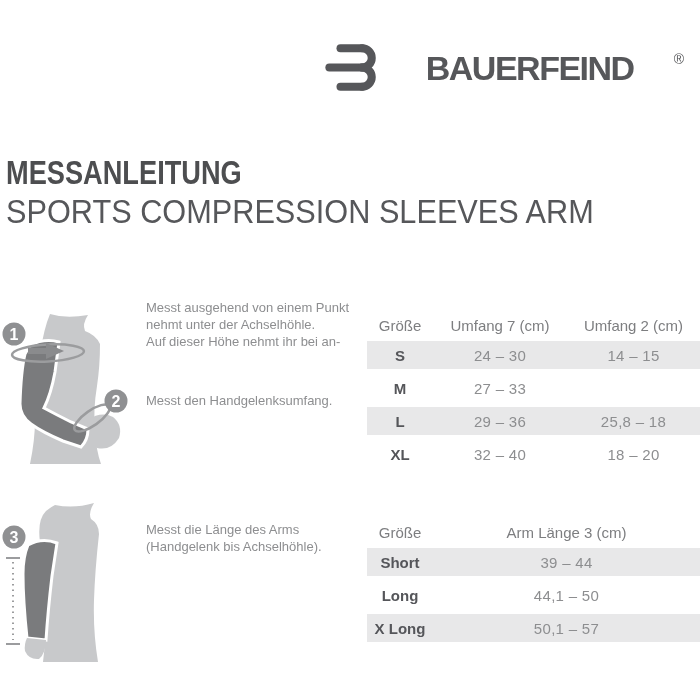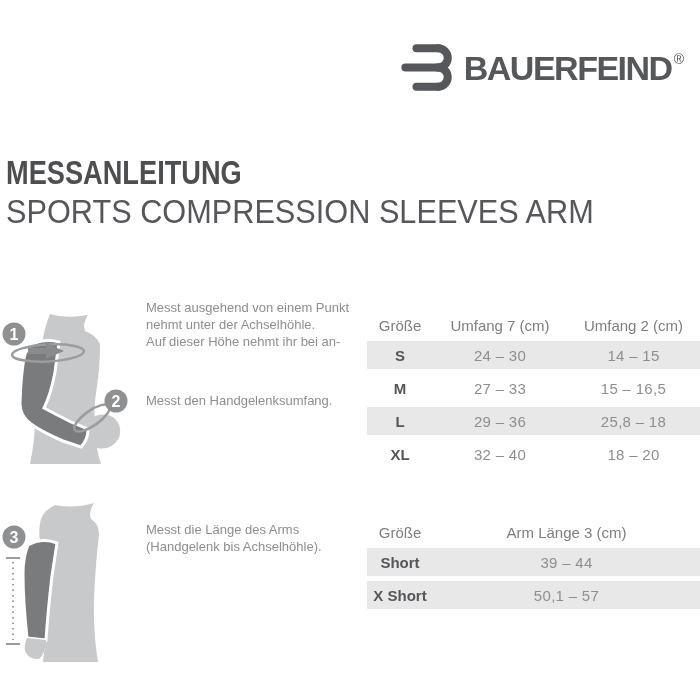--- a/index.html
+++ b/index.html
@@ -2,21 +2,21 @@
 <html><head>
 <meta charset="utf-8">
 <style>
   html,body { margin:0; padding:0; background:#fff; }
   .canvas {
     position:relative; width:700px; height:700px; background:#ffffff;
     font-family:"Liberation Sans", sans-serif; overflow:hidden;
   }
 
   
-  .logo { position:absolute; top:44px; right:16px; display:flex; align-items:flex-start; }
+  .logo { position:absolute; top:44px; right:16px; display:flex; align-items:flex-start;gap:38px; }
   .logo svg { margin-right:6px; }
   .logo-text {
     font-weight:bold; font-size:34px; line-height:48px; color:#56575a;
     letter-spacing:-1.5px; white-space:nowrap;
   }
   .reg { font-size:14px; color:#56575a; font-weight:normal; margin-left:2px; line-height:14px; padding-top:8px; }
 
   
   .titles { position:absolute; left:6px; top:153px; }
   .titles h1 {
@@ -113,21 +113,20 @@
       <div>Umfang 2 (cm)</div>
     </div>
     <div class="t-row cols3 shaded">
       <div class="size">S</div>
       <div>24 – 30</div>
       <div>14 – 15</div>
     </div>
     <div class="t-row cols3">
       <div class="size">M</div>
       <div>27 – 33</div>
-      <div>15 – 16,5</div>
     </div>
     <div class="t-row cols3 shaded">
       <div class="size">L</div>
       <div>29 – 36</div>
       <div>25,8 – 18</div>
     </div>
     <div class="t-row cols3">
       <div class="size">XL</div>
       <div>32 – 40</div>
       <div>18 – 20</div>
@@ -156,19 +155,23 @@
 
   <div class="table table2">
     <div class="t-head cols2">
       <div>Größe</div>
       <div>Arm Länge 3 (cm)</div>
     </div>
     <div class="t-row cols2 shaded">
       <div class="size">Short</div>
       <div>39 – 44</div>
     </div>
+    <div class="t-row cols2">
+      <div class="size">Long</div>
+      <div>44,1 – 50</div>
+    </div>
     <div class="t-row cols2 shaded">
-      <div class="size">X Short</div>
+      <div class="size">X Long</div>
       <div>50,1 – 57</div>
     </div>
   </div>
 
 </div>
 
 </body></html>

